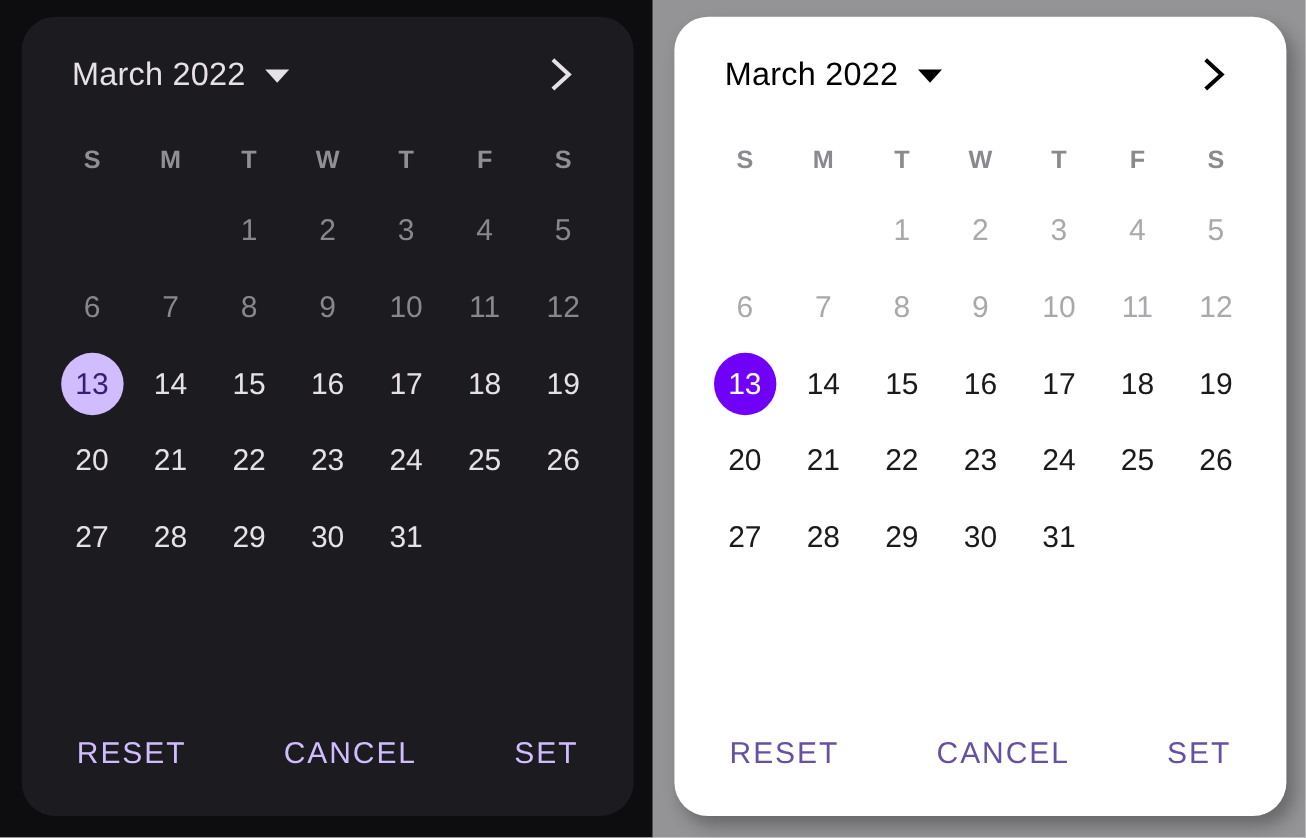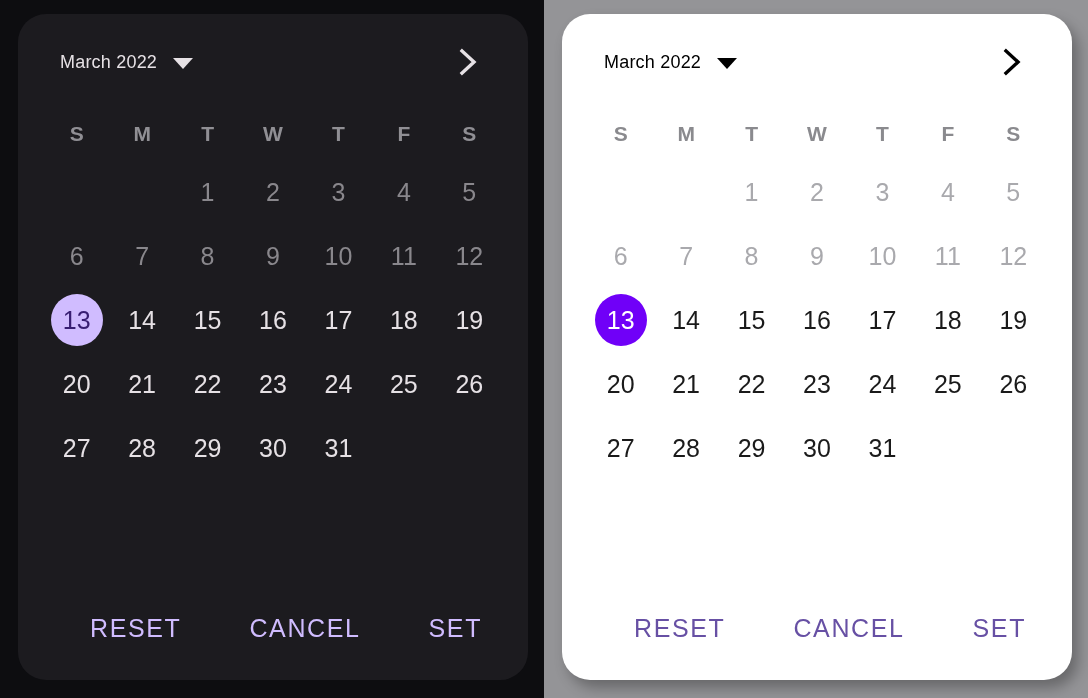--- a/index.html
+++ b/index.html
@@ -61,21 +61,21 @@
   }
 
   .month-selector {
     display: flex;
     align-items: center;
     gap: 16px;
     cursor: pointer;
   }
 
   .month-label {
-    font-size: 18px;
+    font-size: 27px;
     letter-spacing: 0.2px;
     line-height: 1;
   }
 
   .caret {
     width: 0;
     height: 0;
     border-left: 10px solid transparent;
     border-right: 10px solid transparent;
     border-top: 11px solid currentColor;
@@ -166,21 +166,20 @@
 
   .action-btn {
     background: none;
     border: none;
     font-family: inherit;
     font-size: 25px;
     letter-spacing: 1.6px;
     cursor: pointer;
     padding: 6px 4px;
     line-height: 1;
-    margin-left: 26px;
   }
 
   .picker-dark  .action-btn { color: #D0BCFF; }
   .picker-light .action-btn { color: #6750A4; }
 </style>
 </head>
 <body>
 
 <div class="stage">
 

